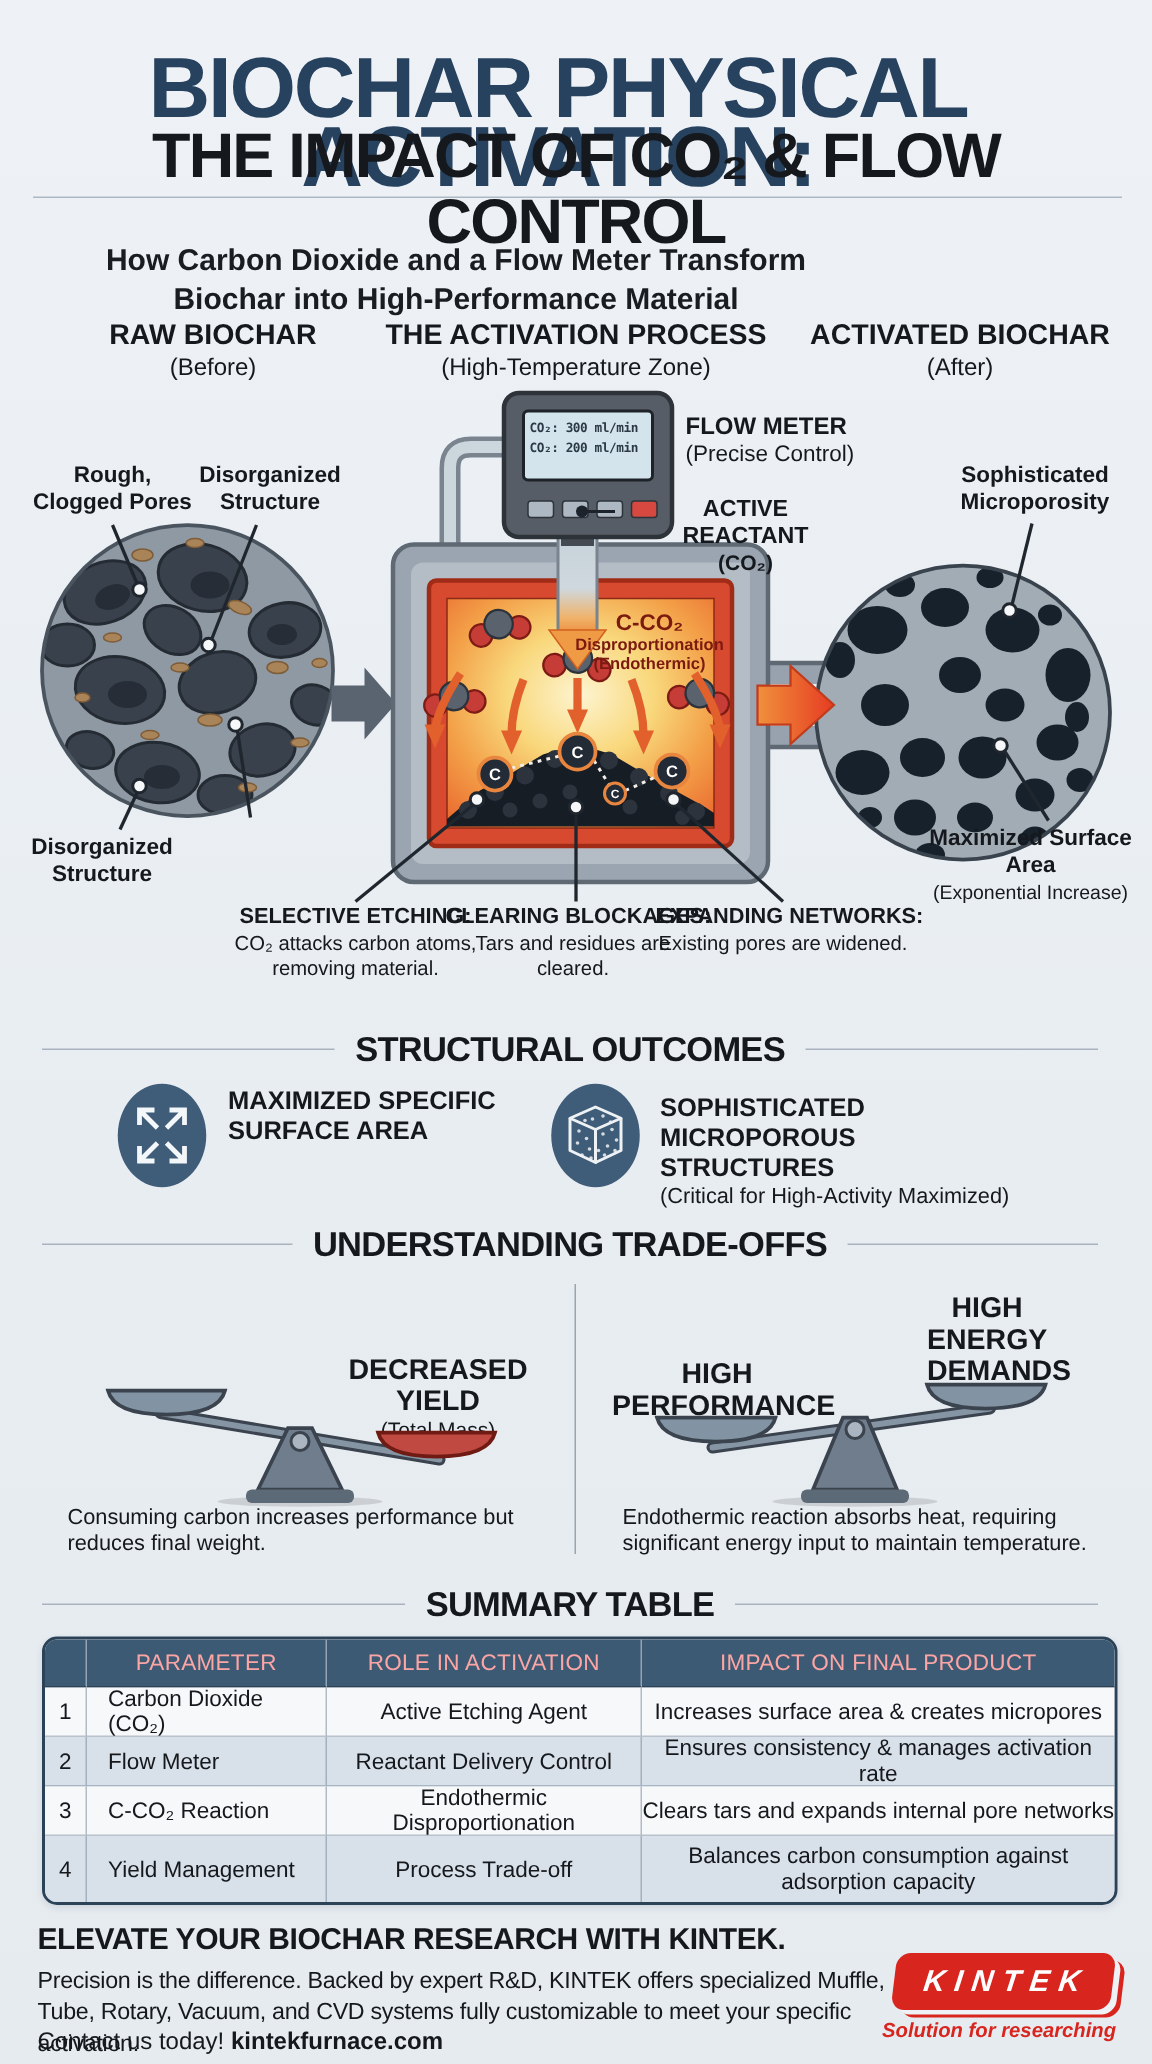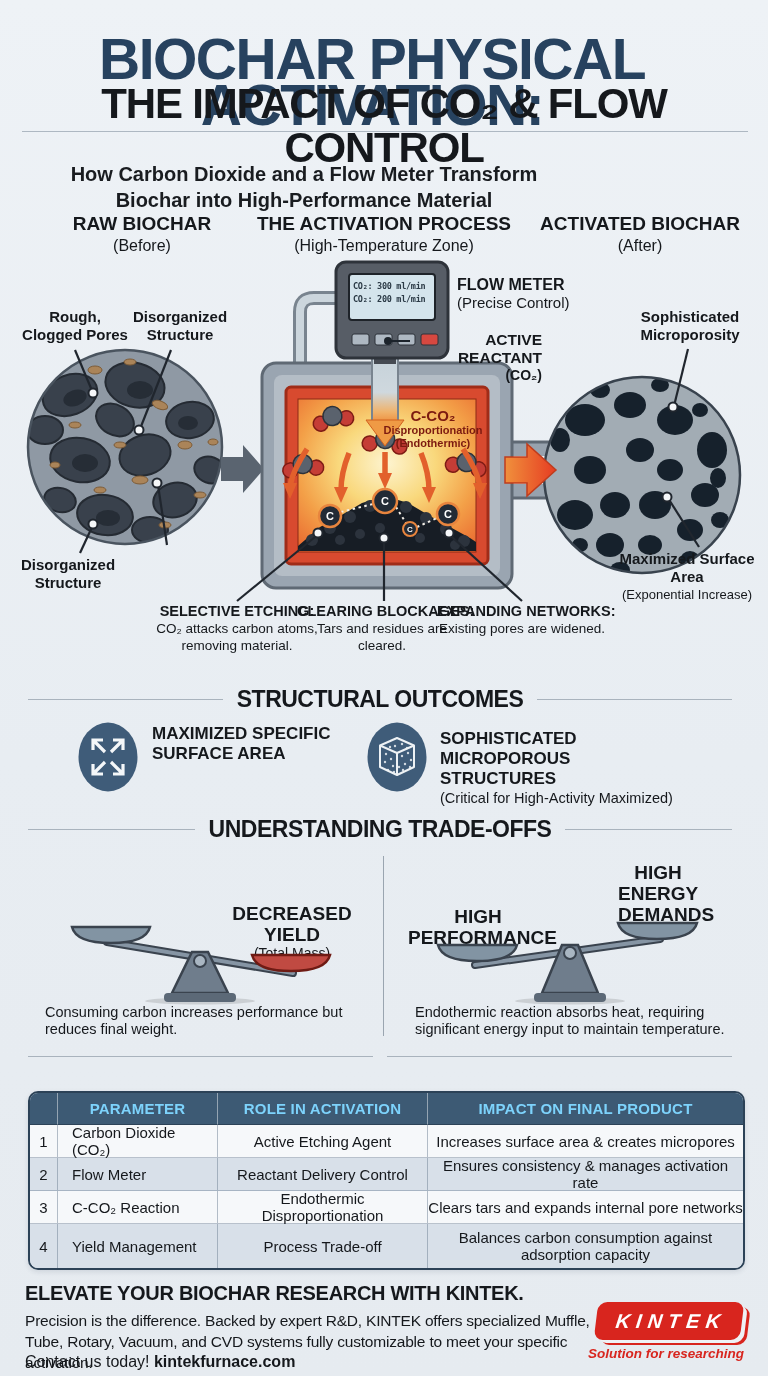--- a/index.html
+++ b/index.html
@@ -46,21 +46,21 @@
   .to-caption{font-size:14.5px;font-weight:400;line-height:17px;text-align:left;}
   .v-divider{left:383px;top:856px;width:1px;height:180px;background:#9aa5b0;}
   
   .tbl{left:28px;top:1091px;width:713px;border:2px solid #2c4257;border-radius:10px;overflow:hidden;
     box-shadow:0 2px 5px rgba(30,50,70,0.12);display:grid;
     grid-template-columns:28px 160px 210px 315px;grid-template-rows:32px 33px 33px 33px 44px;}
   .tbl .cell{display:flex;align-items:center;justify-content:center;font-size:15px;
     border-right:1px solid rgba(110,128,148,0.5);border-bottom:1px solid rgba(110,128,148,0.45);
     text-align:center;line-height:17px;}
   .tbl .cell.last{border-right:none;}
-  .tbl .hcell{background:#3d5a74;color:#7dd3fc;font-weight:700;font-size:15px;letter-spacing:0.2px;
+  .tbl .hcell{background:#3d5a74;color:#fca5a5;font-weight:400;font-size:15px;letter-spacing:0.2px;
     border-right:1px solid rgba(255,255,255,0.45);border-bottom:1px solid #2c4257;}
   .tbl .hcell.last{border-right:none;}
   .tbl .param{justify-content:flex-start;padding-left:14px;text-align:left;}
   .tbl .odd{background:#f6f8fa;}
   .tbl .even{background:#d8e0e9;}
   .tbl .bottom{border-bottom:none;}
   
   .foot-head{left:25px;top:1282px;width:560px;font-size:20px;font-weight:700;letter-spacing:-0.3px;}
   .foot-body{left:25px;top:1310px;width:565px;font-size:15.5px;line-height:21px;letter-spacing:-0.2px;}
   .foot-contact{left:25px;top:1353px;width:560px;font-size:16px;}
@@ -359,21 +359,21 @@
   <div class="abs fm-label" style="top:276px;left:457px;width:150px;">
     <div class="t">FLOW METER</div>
     <div class="s">(Precise Control)</div>
   </div>
 
   <div class="abs screen-text" style="top:280px;left:353px;width:80px;">
     <div>CO₂: 300 ml/min</div>
     <div>CO₂: 200 ml/min</div>
   </div>
 
-  <div class="abs ar-label" style="top:331px;left:412px;width:130px;text-align:right;">
+  <div class="abs ar-label" style="top:331px;left:432px;width:130px;">
     <div class="t">ACTIVE REACTANT</div>
     <div class="s">(CO₂)</div>
   </div>
 
   <div class="abs step" style="top:602px;left:148px;width:178px;">
     <div class="t">SELECTIVE ETCHING:</div>
     <div class="d">CO₂ attacks carbon atoms, removing material.</div>
   </div>
 
   <div class="abs reaction" style="top:407px;left:378px;">
@@ -481,20 +481,21 @@
     <path d="M23,30 L102,30 Q98,46 62,46 Q27,46 23,30 Z" fill="#8294a3" stroke="#3a434e" stroke-width="2.5"></path>
     <path d="M203,8 L282,8 Q278,24 242,24 Q207,24 203,8 Z" fill="#8294a3" stroke="#3a434e" stroke-width="2.5"></path>
     <polygon points="147,30 163,30 183,78 127,78" fill="#6f7d8c" stroke="#3a434e" stroke-width="2.5"></polygon>
     <circle cx="155" cy="38" r="6" fill="#a9b6c2" stroke="#3a434e" stroke-width="2"></circle>
     <rect x="119" y="78" width="72" height="9" rx="4" fill="#5c6977"></rect>
   </svg>
   <div class="abs to-caption" style="top:1004px;left:415px;width:310px;">Endothermic reaction absorbs heat, requiring significant energy input to maintain temperature.</div>
 
   <div class="abs sec-head" style="top:1056px;">
     <div class="line"></div>
+    <div class="txt">SUMMARY TABLE</div>
     <div class="line"></div>
   </div>
 
   <div class="abs tbl">
     <div class="cell hcell"></div>
     <div class="cell hcell">PARAMETER</div>
     <div class="cell hcell">ROLE IN ACTIVATION</div>
     <div class="cell hcell last">IMPACT ON FINAL PRODUCT</div>
 
     <div class="cell odd">1</div>

